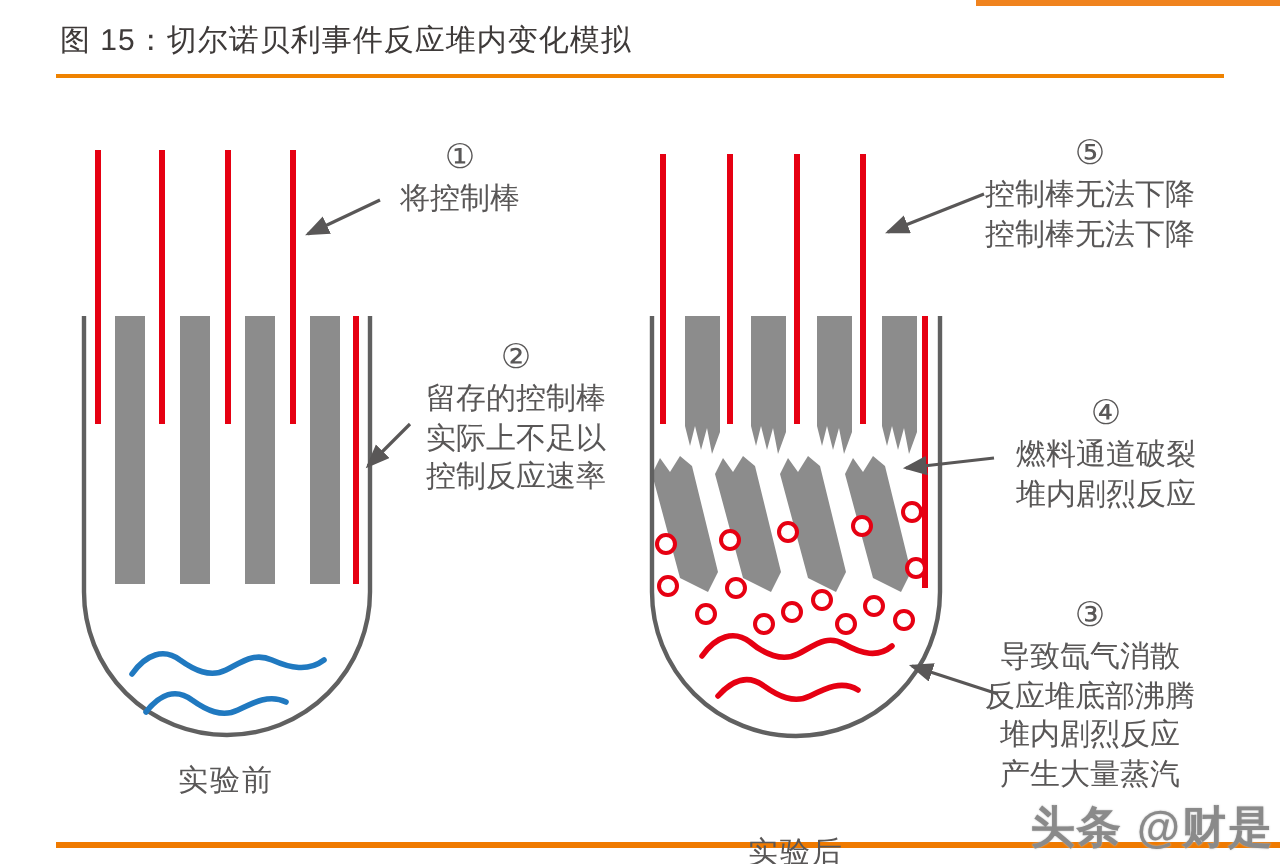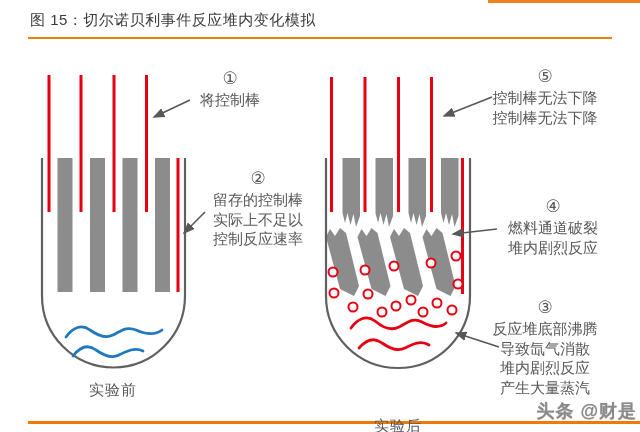--- a/index.html
+++ b/index.html
@@ -20,21 +20,21 @@
   .diagram-svg { left:0; top:0; width:640px; height:432px; }
   .ann {
     color:#595757; text-align:center; line-height:19.5px; font-size:15px;
   }
   .ann-num { font-size:17px; line-height:18px; margin-bottom:2px; color:#595757; }
   .reactor-label {
     color:#595757; font-size:15px; text-align:center; width:100px;
     letter-spacing:1px;
   }
   .watermark {
-    right:3px; top:399px; font-size:18px; font-weight:bold; color:#8a8a8a;
+    right:3px; top:399px; font-size:22px; font-weight:bold; color:#8a8a8a;
     letter-spacing:1px; text-shadow:0 0 1px #bdbdbd;
   }
 </style>
 </head>
 <body>
 
 <div class="page">
 
   <div class="abs fig-title">图 15：切尔诺贝利事件反应堆内变化模拟</div>
   <div class="abs title-underline"></div>
@@ -151,22 +151,22 @@
   </div>
 
   <div class="abs ann" style="left:493px; top:198px; width:120px;">
     <div class="ann-num">④</div>
     <div>燃料通道破裂</div>
     <div>堆内剧烈反应</div>
   </div>
 
   <div class="abs ann" style="left:481px; top:299px; width:128px;">
     <div class="ann-num">③</div>
+    <div>导致氙气消散</div>
     <div>反应堆底部沸腾</div>
-    <div>导致氙气消散</div>
     <div>堆内剧烈反应</div>
     <div>产生大量蒸汽</div>
   </div>
 
   <div class="abs reactor-label" style="left:63px; top:381px;">实验前</div>
   <div class="abs reactor-label" style="left:348px; top:381px;margin-top:36px;">实验后</div>
 
   <div class="abs watermark">头条 @财是</div>
 
 </div>

